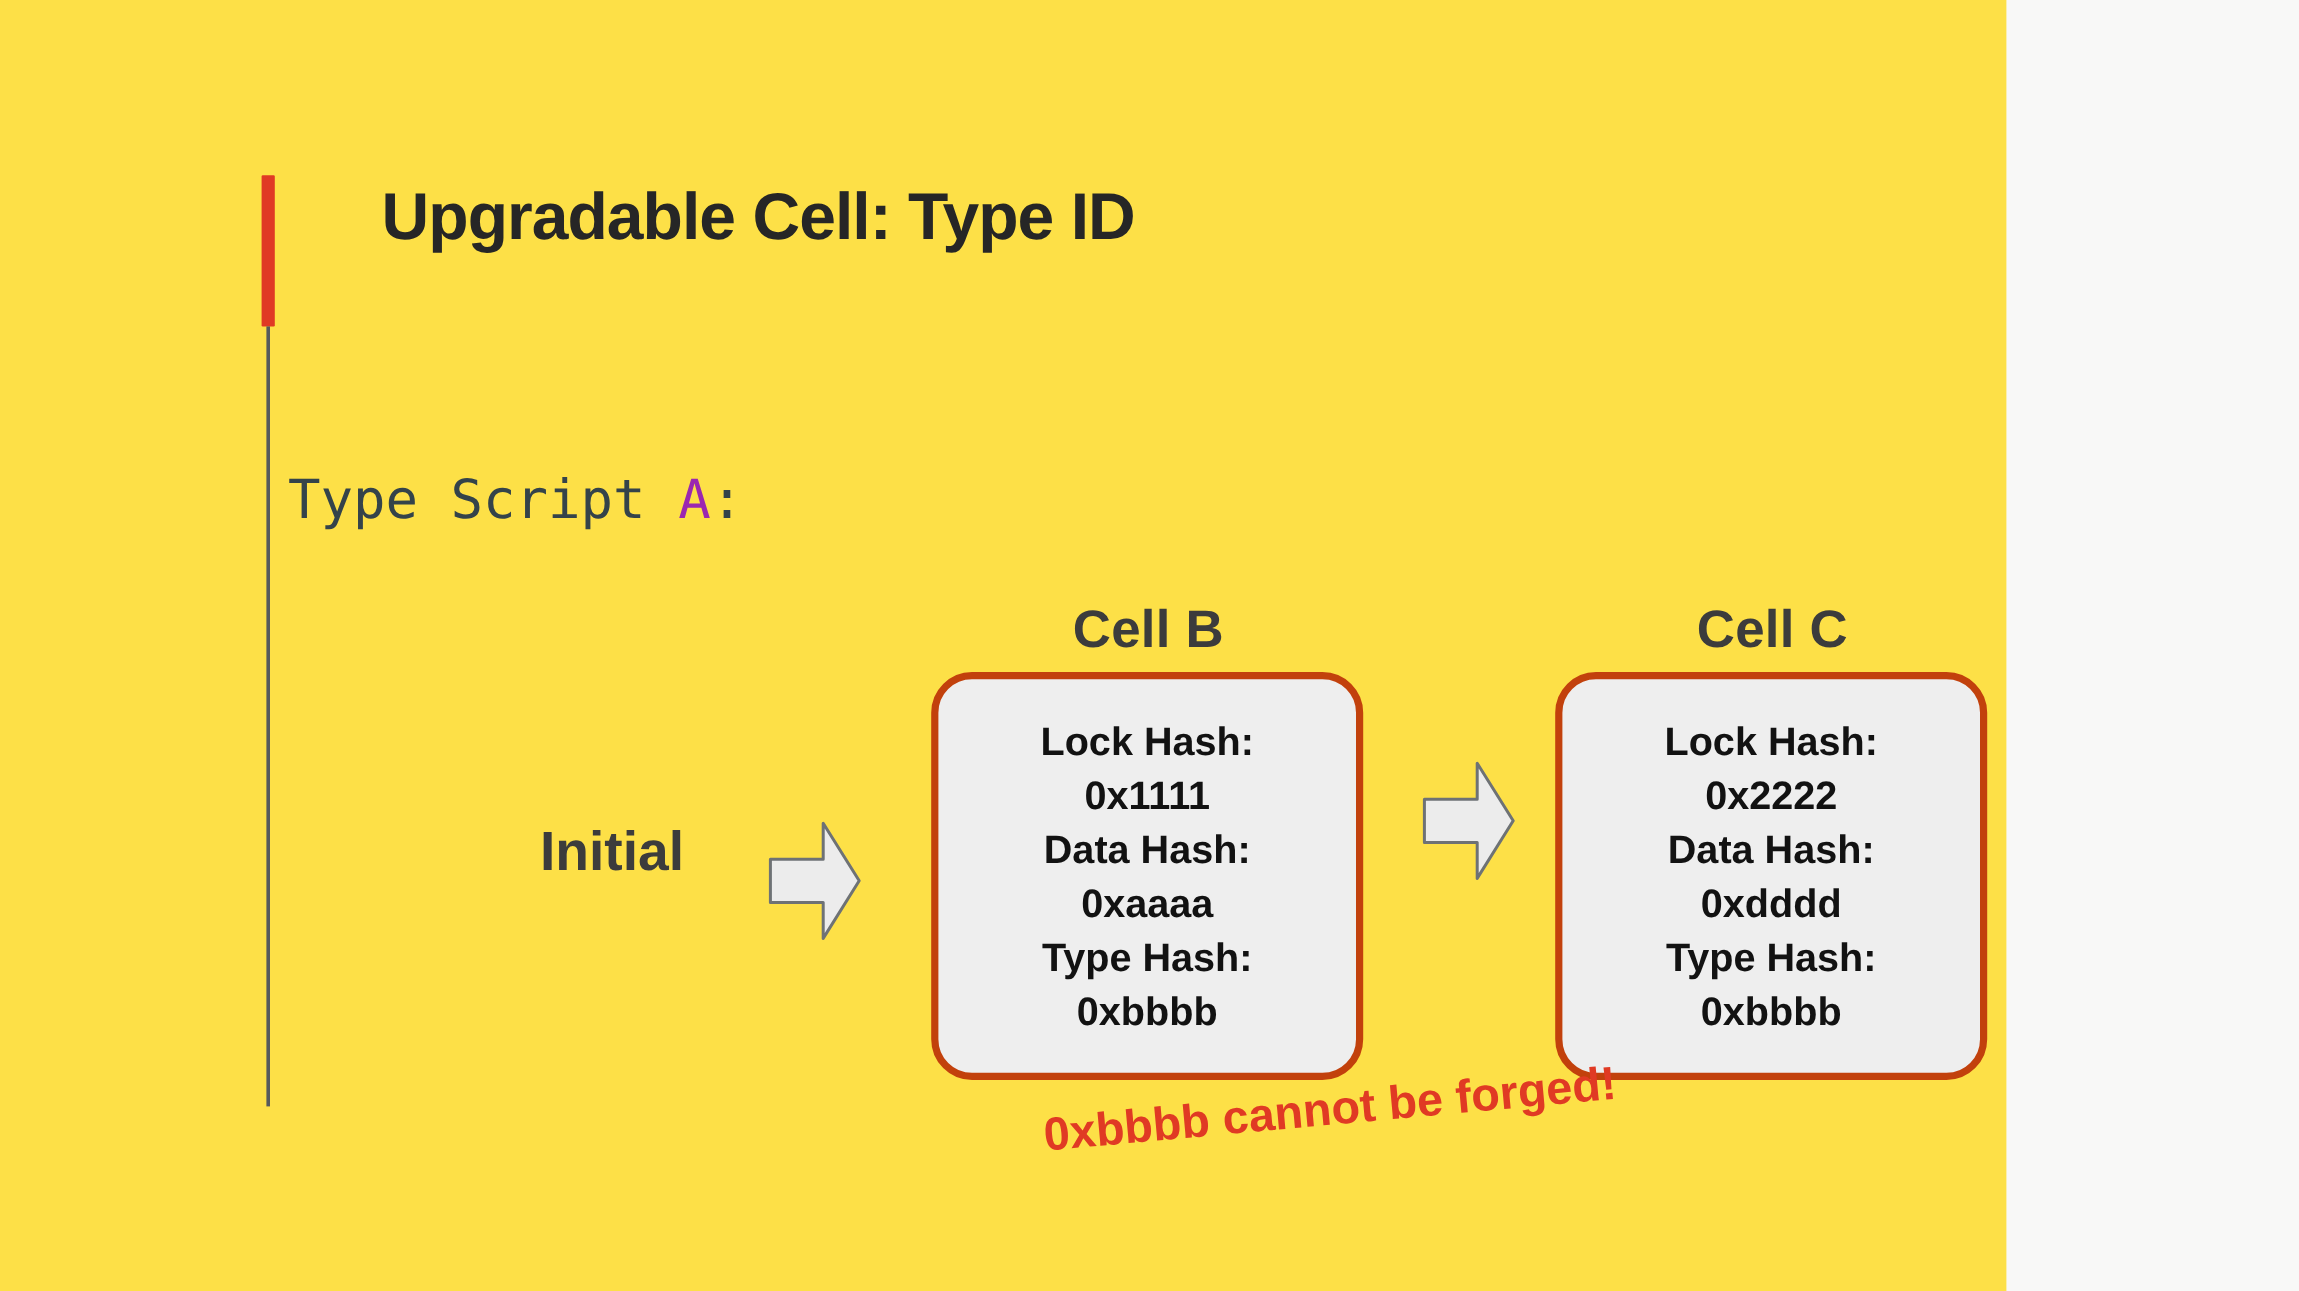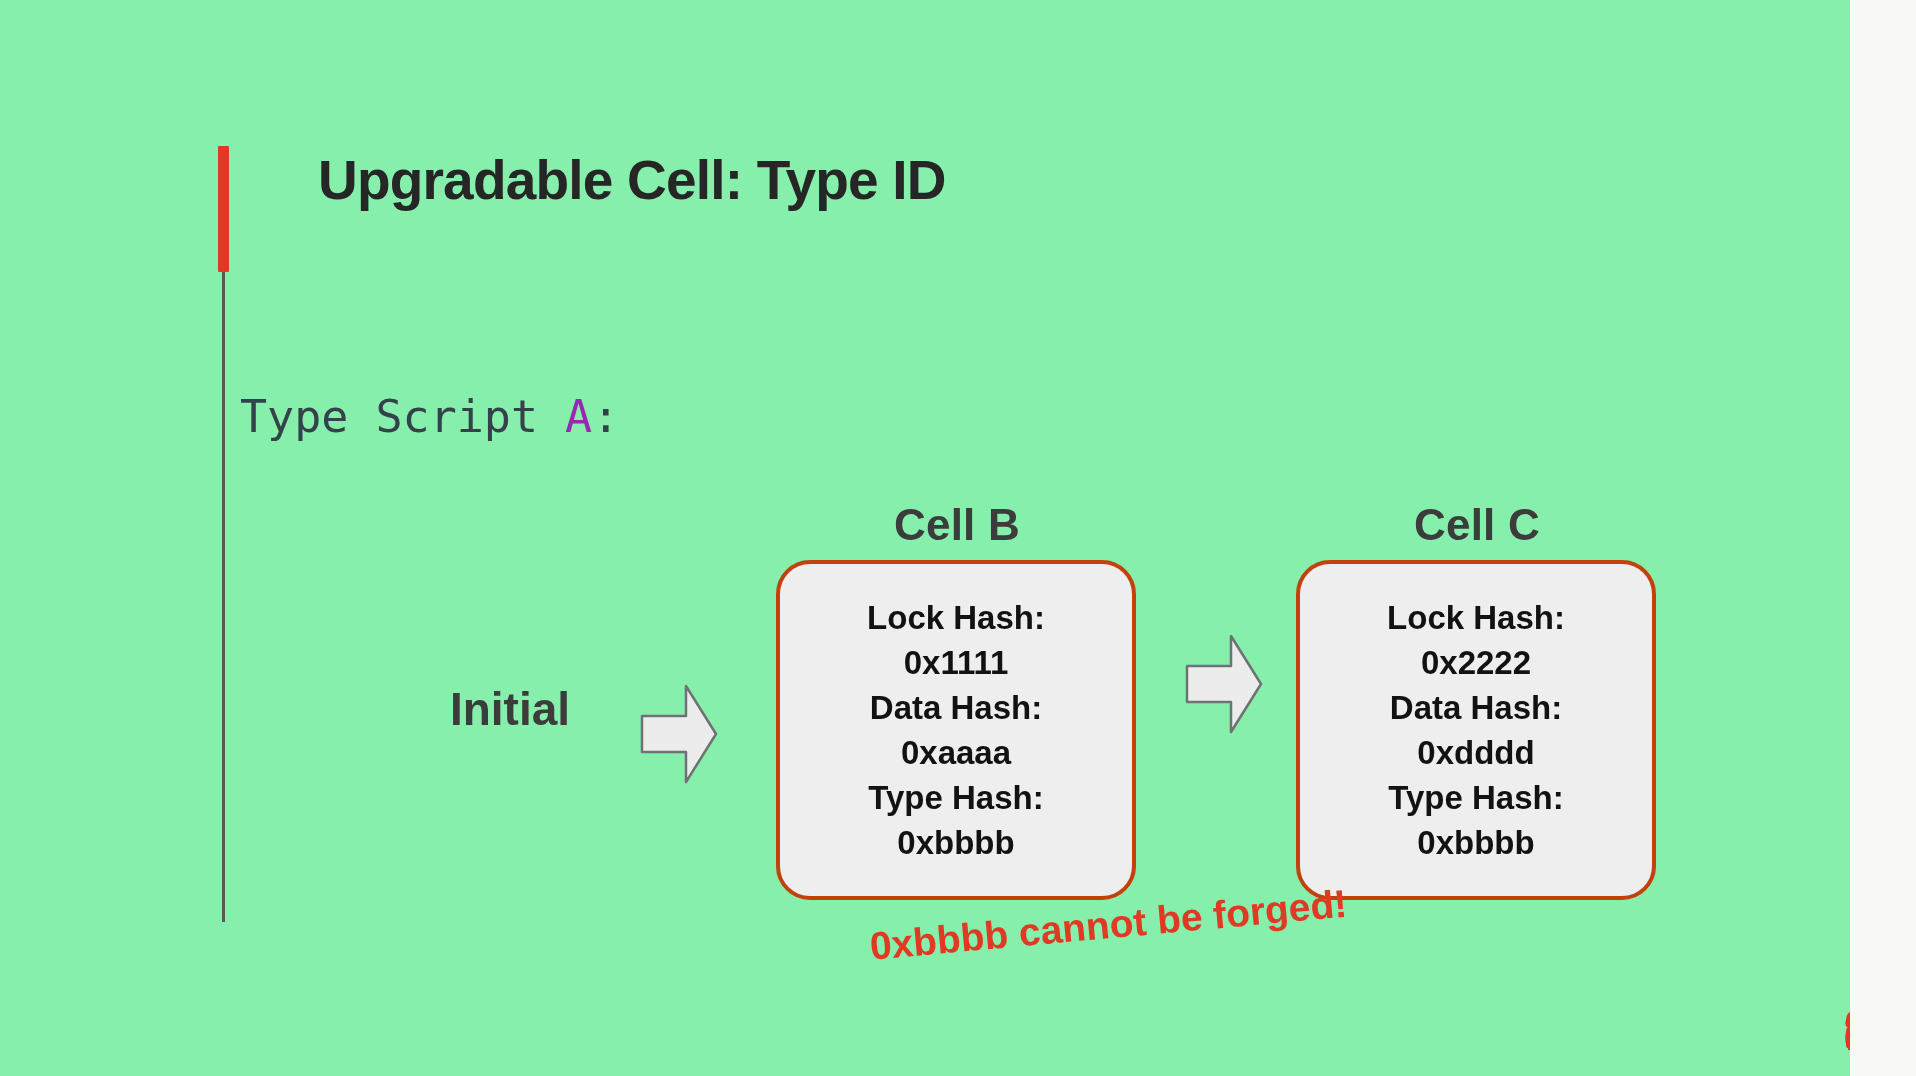--- a/index.html
+++ b/index.html
@@ -7,23 +7,23 @@
     margin: 0;
     padding: 0;
     background: #f8f8f7;
   }
   body {
     font-family: "Liberation Sans", sans-serif;
     -webkit-font-smoothing: antialiased;
   }
   #slide {
     position: relative;
-    width: 1850px;
+    width: 1672px;
     height: 1076px;
-    background: #86efac;
+    background: #fde047;
     overflow: hidden;
     text-decoration: underline;
   }
 
   
   .accent-bar {
     position: absolute;
     left: 218px;
     top: 146px;
     width: 11px;
@@ -111,21 +111,21 @@
     font-weight: 600;
     color: #3c3c3c;
     letter-spacing: 0.2px;
     margin-bottom: 10px;
   }
   .cell-box {
     width: 360px;
     height: 340px;
     box-sizing: border-box;
     background: #eeeeee;
-    border: 4px solid #c2410c;
+    border: 6px solid #c2410c;
     border-radius: 34px;
     display: flex;
     flex-direction: column;
     align-items: center;
     justify-content: center;
   }
   .cell-line {
     font-size: 33px;
     font-weight: 700;
     line-height: 45px;

